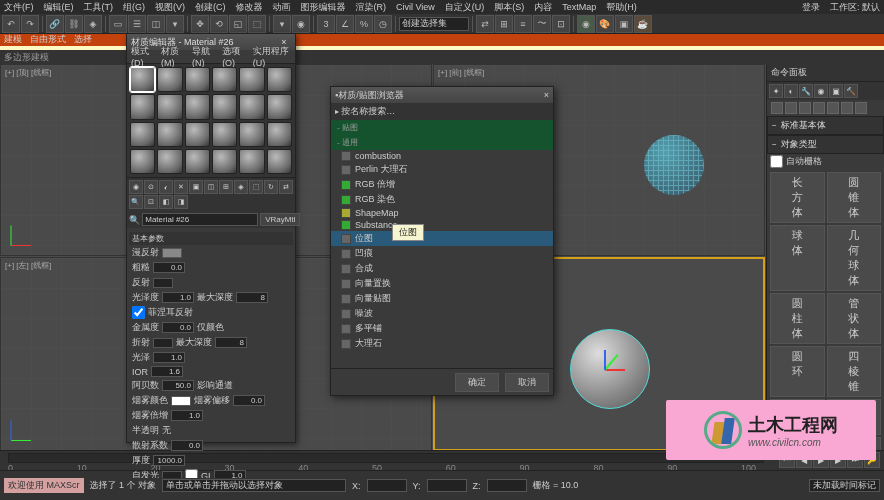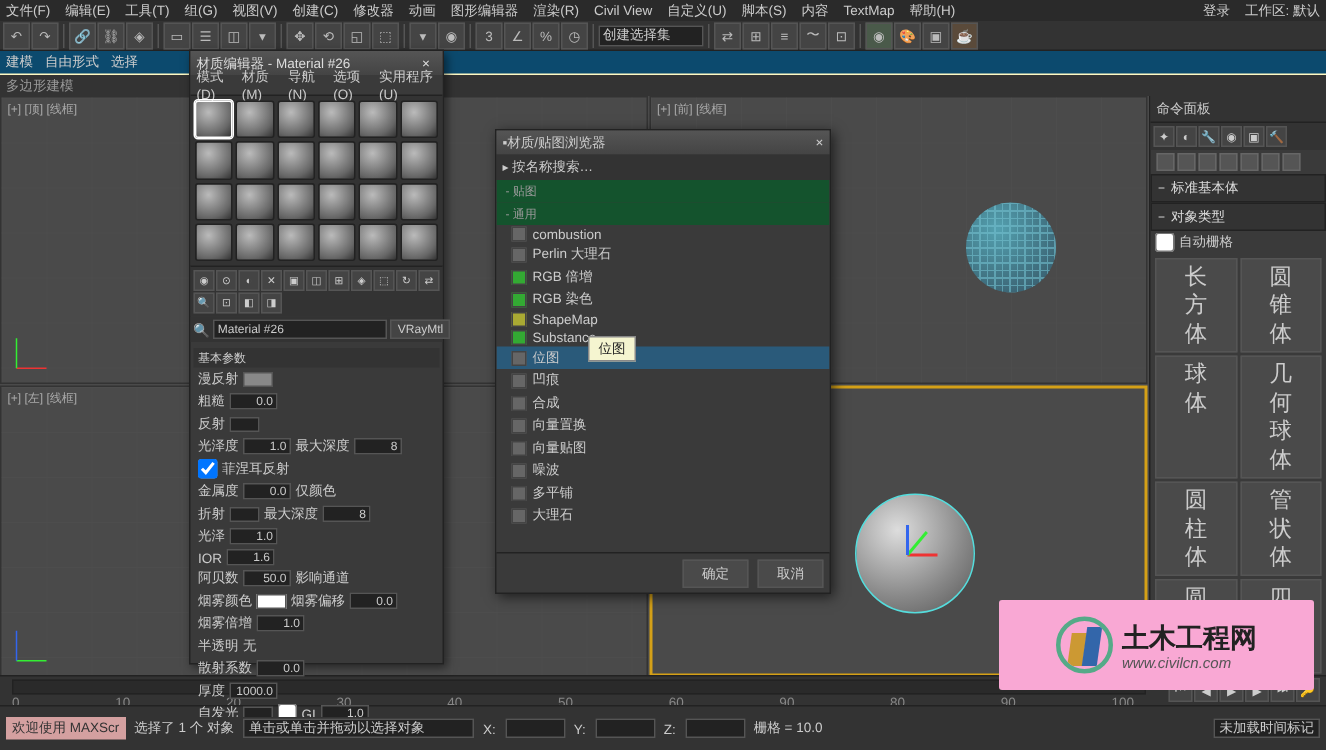--- a/index.html
+++ b/index.html
@@ -3,21 +3,21 @@
 <meta charset="utf-8">
 <style>
 *{margin:0;padding:0;box-sizing:border-box;font-family:"Microsoft YaHei",sans-serif;font-size:9px;user-select:none}
 body{width:884px;height:500px;background:#3a3a3a;color:#ccc;overflow:hidden;position:relative}
 .menubar{height:14px;background:#2a2a2a;display:flex;align-items:center;padding:0 4px;gap:10px;font-size:9px}
 .menubar span{color:#ccc}
 .toolbar{height:20px;background:#333;display:flex;align-items:center;padding:0 2px;gap:1px;border-bottom:1px solid #222}
 .toolbar .btn{width:18px;height:18px;background:#444;border:1px solid #555;display:flex;align-items:center;justify-content:center;font-size:9px;color:#bbb}
 .toolbar .sep{width:1px;height:16px;background:#555;margin:0 2px}
 .toolbar input{background:#222;border:1px solid #555;color:#ccc;height:14px;font-size:9px;padding:0 2px}
-.ribbon{height:16px;background:#0c4a6e;display:flex;align-items:center;padding:0 4px;gap:8px;border-bottom:1px solid #fef9c3}
+.ribbon{height:16px;background:#c2410c;display:flex;align-items:flex-end;padding:0 4px;gap:8px;border-bottom:4px solid #fef9c3}
 .subbar{height:14px;background:#333;display:flex;align-items:center;padding:0 4px;gap:6px;font-size:8px;color:#999}
 .main{position:relative;height:386px;background:#4a4a4a}
 .viewport{position:absolute;background:#4a4a4a;border:1px solid #333}
 .vp-tl{left:0;top:0;width:432px;height:192px}
 .vp-tr{left:433px;top:0;width:332px;height:192px}
 .vp-bl{left:0;top:193px;width:432px;height:194px}
 .vp-br{left:433px;top:193px;width:332px;height:194px;border:2px solid #d4a017}
 .vp-label{position:absolute;top:2px;left:4px;font-size:8px;color:#aaa}
 .grid-lines{position:absolute;inset:0;background-image:linear-gradient(#555 1px,transparent 1px),linear-gradient(90deg,#555 1px,transparent 1px);background-size:30px 30px;opacity:0.3}
 .sphere-wire{position:absolute;right:60px;top:70px;width:60px;height:60px;border-radius:50%;background:radial-gradient(circle at 35% 30%,#5ab,#356);opacity:0.9}
@@ -32,21 +32,21 @@
 .origin .ax{position:absolute;height:1px;width:20px;transform-origin:left center}
 .right-panel{position:absolute;right:0;top:0;width:118px;height:386px;background:#3a3a3a;border-left:1px solid #222}
 .cmd-title{background:#333;padding:2px 4px;font-size:9px;border-bottom:1px solid #222}
 .cmd-tabs{display:flex;gap:1px;padding:2px;background:#333}
 .cmd-tabs .t{width:14px;height:14px;background:#444;border:1px solid #555;font-size:8px;display:flex;align-items:center;justify-content:center}
 .cmd-row{display:flex;gap:2px;padding:2px 4px}
 .cmd-row .ic{width:12px;height:12px;background:#555;border:1px solid #666}
 .rollout-h{background:#333;padding:2px 4px;font-size:9px;color:#ddd;border:1px solid #222;display:flex;align-items:center;gap:4px}
 .rollout-h::before{content:"−";font-size:8px}
 .prim-grid{display:grid;grid-template-columns:1fr 1fr;gap:2px;padding:3px}
-.prim-grid .pb{background:#4a4a4a;border:1px solid #555;text-align:center;padding:2px 16px;font-size:15px}
+.prim-grid .pb{background:#4a4a4a;border:1px solid #555;text-align:center;padding:2px 16px;font-size:11px}
 .name-row{display:flex;padding:3px;gap:3px;align-items:center}
 .name-row input{flex:1;background:#5a5a5a;border:1px solid #666;color:#ccc;height:14px;font-size:9px;padding:0 3px}
 .mat-editor{position:absolute;left:126px;top:33px;width:170px;height:410px;background:#3a3a3a;border:1px solid #222;box-shadow:2px 2px 6px rgba(0,0,0,0.5);z-index:50}
 .mat-title{height:16px;background:linear-gradient(#555,#444);display:flex;align-items:center;padding:0 4px;font-size:9px;color:#ddd}
 .mat-title .close{margin-left:auto;width:14px;text-align:center}
 .mat-menu{height:14px;background:#3a3a3a;display:flex;gap:6px;padding:0 4px;align-items:center;font-size:8px;border-bottom:1px solid #222}
 .mat-slots{padding:3px;background:#333}
 .slot-grid{display:grid;grid-template-columns:repeat(6,1fr);gap:2px}
 .slot{aspect-ratio:1;background:radial-gradient(circle at 35% 30%,#bbb,#666 70%,#333);border:1px solid #222;border-radius:2px}
 .slot.active{border:1px solid #fff;outline:1px solid #fff}
@@ -498,21 +498,21 @@
   <div class="b">◀</div>
   <div class="b">▶</div>
   <div class="b">▶</div>
   <div class="b">⏭</div>
   <div class="b">🔑</div>
 </div>
 
 <div class="statusbar">
   <span class="pink">欢迎使用 MAXScr</span>
   <span>选择了 1 个 对象</span>
-  <span class="fld" style="width:154px">单击或单击并拖动以选择对象</span>
+  <span class="fld" style="width:184px">单击或单击并拖动以选择对象</span>
   <span>X:</span>
     <span class="fld" style="width:40px"></span>
   <span>Y:</span>
     <span class="fld" style="width:40px"></span>
   <span>Z:</span>
     <span class="fld" style="width:40px"></span>
   <span>栅格 = 10.0</span>
   <span style="margin-left:auto" class="fld">未加载时间标记</span>
 </div>
 

